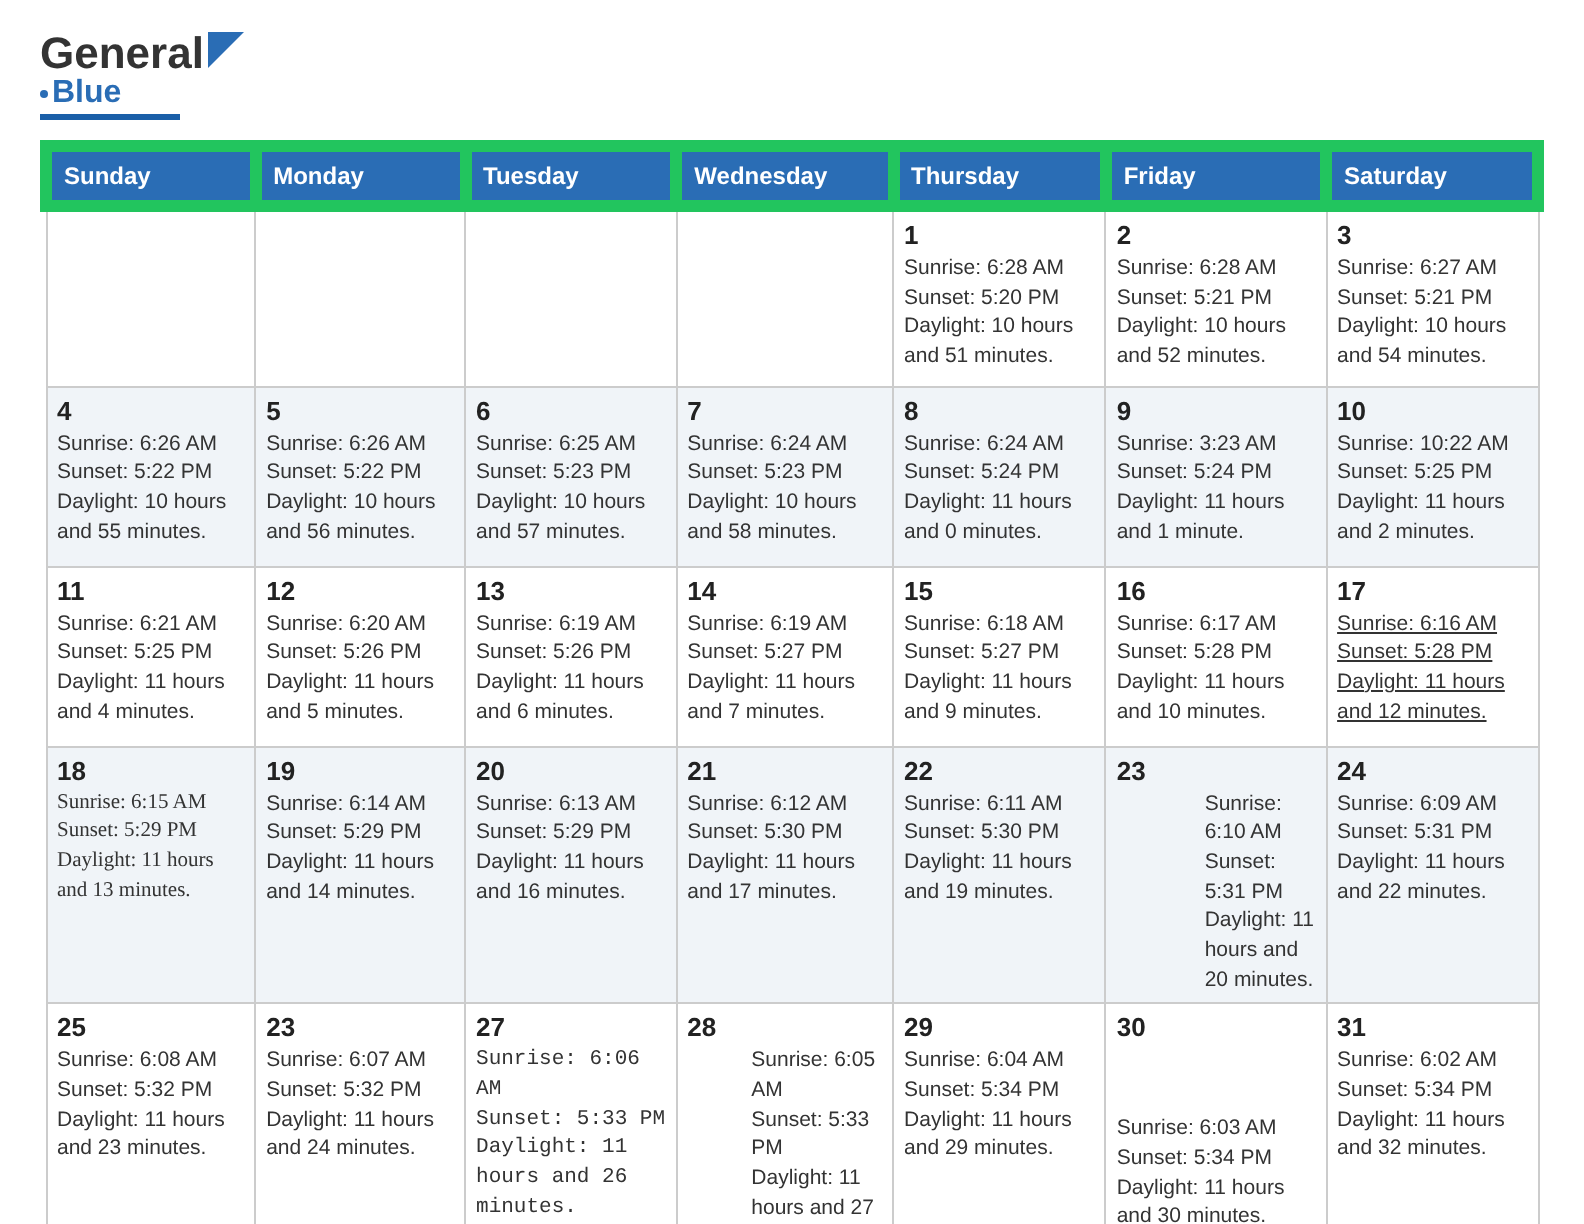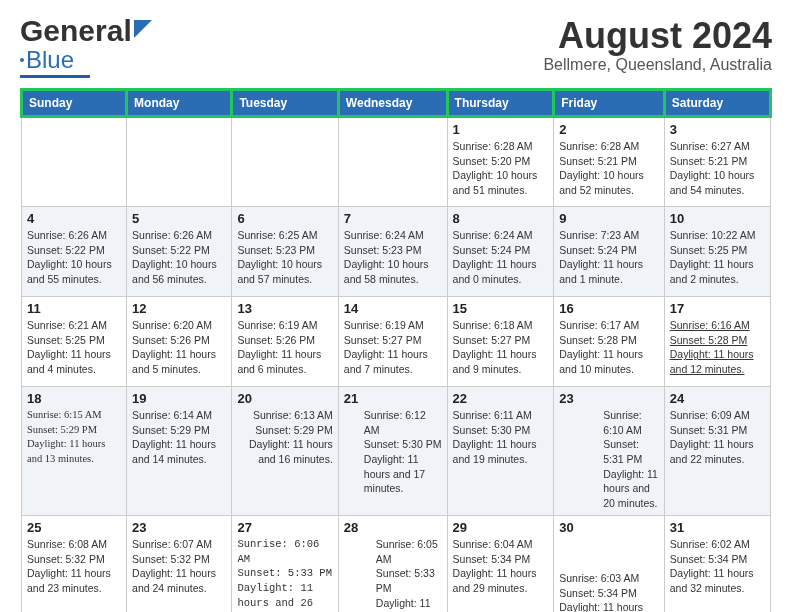--- a/index.html
+++ b/index.html
@@ -15,21 +15,21 @@
       justify-content: space-between;
       align-items: flex-start;
       margin-bottom: 10px;
     }
     .logo {
       display: flex;
       flex-direction: column;
       align-items: flex-start;
     }
     .logo-text {
-      font-size: 30px;
+      font-size: 22px;
       font-weight: bold;
       color: #333;
       line-height: 1;
     }
     .logo-underline {
       width: 70px;
       height: 3px;
       background: #1a5fa8;
       margin-top: 1px;
     }
@@ -51,21 +51,21 @@
       border-collapse: collapse;
       font-size: 11px;
     }
     .calendar-table th {
       background: #2a6db5;
       color: #fff;
       text-align: left;
       padding: 5px 6px;
       font-size: 12px;
       font-weight: bold;
-      border: 3px solid #22c55e;
+      border: 6px solid #22c55e;
     }
     .calendar-table td {
       border: 1px solid #ccc;
       vertical-align: top;
       padding: 4px 5px;
       width: 113px;
       height: 90px;
       background: #fff;
     }
     .calendar-table tr:nth-child(even) td {
@@ -95,27 +95,23 @@
       <span class="logo-text">
         <span>General</span>
       </span>
 
       <svg width="18" height="18" style="margin-left:2px;margin-top:-4px;">
         <polygon points="0,0 18,0 0,18" fill="#2a6db5"></polygon>
       </svg>
     </div>
     <div style="display:flex;align-items:center;">
       <div style="width:4px;height:4px;background:#2a6db5;border-radius:50%;margin-right:2px;"></div>
-      <span style="font-size:24px;font-weight:normal;color:#2a6db5;">Blue</span>
+      <span style="font-size:16px;font-weight:bold;color:#2a6db5;">Blue</span>
     </div>
     <div class="logo-underline"></div>
-  </div>
-  <div class="title-area">
-    <div class="month-title">August 2024</div>
-    <div class="location-title">Bellmere, Queensland, Australia</div>
   </div>
 </div>
 
 <table class="calendar-table">
   <thead>
     <tr>
     <th>Sunday</th>
         <th>Monday</th>
         <th>Tuesday</th>
         <th>Wednesday</th>
@@ -175,21 +171,21 @@
 Daylight: 10 hours and 58 minutes.</div>
         </td>
         <td>
           <div class="day-number">8</div>
           <div class="day-info" style="white-space: pre-line;">Sunrise: 6:24 AM
 Sunset: 5:24 PM
 Daylight: 11 hours and 0 minutes.</div>
         </td>
         <td>
           <div class="day-number">9</div>
-          <div class="day-info" style="white-space: pre-line;">Sunrise: 7:23 AM
+          <div class="day-info" style="white-space: pre-line;">Sunrise: 3:23 AM
 Sunset: 5:24 PM
 Daylight: 11 hours and 1 minute.</div>
         </td>
         <td>
           <div class="day-number">10</div>
           <div class="day-info" style="white-space: pre-line;">Sunrise: 10:22 AM
 Sunset: 5:25 PM
 Daylight: 11 hours and 2 minutes.</div>
         </td>
       </tr>
@@ -245,27 +241,27 @@
 Daylight: 11 hours and 13 minutes.</div>
         </td>
         <td>
           <div class="day-number">19</div>
           <div class="day-info" style="white-space: pre-line;">Sunrise: 6:14 AM
 Sunset: 5:29 PM
 Daylight: 11 hours and 14 minutes.</div>
         </td>
         <td>
           <div class="day-number">20</div>
-          <div class="day-info" style="white-space: pre-line; text-align: right;">Sunrise: 6:13 AM
+          <div class="day-info" style="white-space: pre-line;">Sunrise: 6:13 AM
 Sunset: 5:29 PM
 Daylight: 11 hours and 16 minutes.</div>
         </td>
         <td>
           <div class="day-number">21</div>
-          <div class="day-info" style="white-space: pre-line; margin-left: 20px;">Sunrise: 6:12 AM
+          <div class="day-info" style="white-space: pre-line;">Sunrise: 6:12 AM
 Sunset: 5:30 PM
 Daylight: 11 hours and 17 minutes.</div>
         </td>
         <td>
           <div class="day-number">22</div>
           <div class="day-info" style="white-space: pre-line;">Sunrise: 6:11 AM
 Sunset: 5:30 PM
 Daylight: 11 hours and 19 minutes.</div>
         </td>
         <td>

